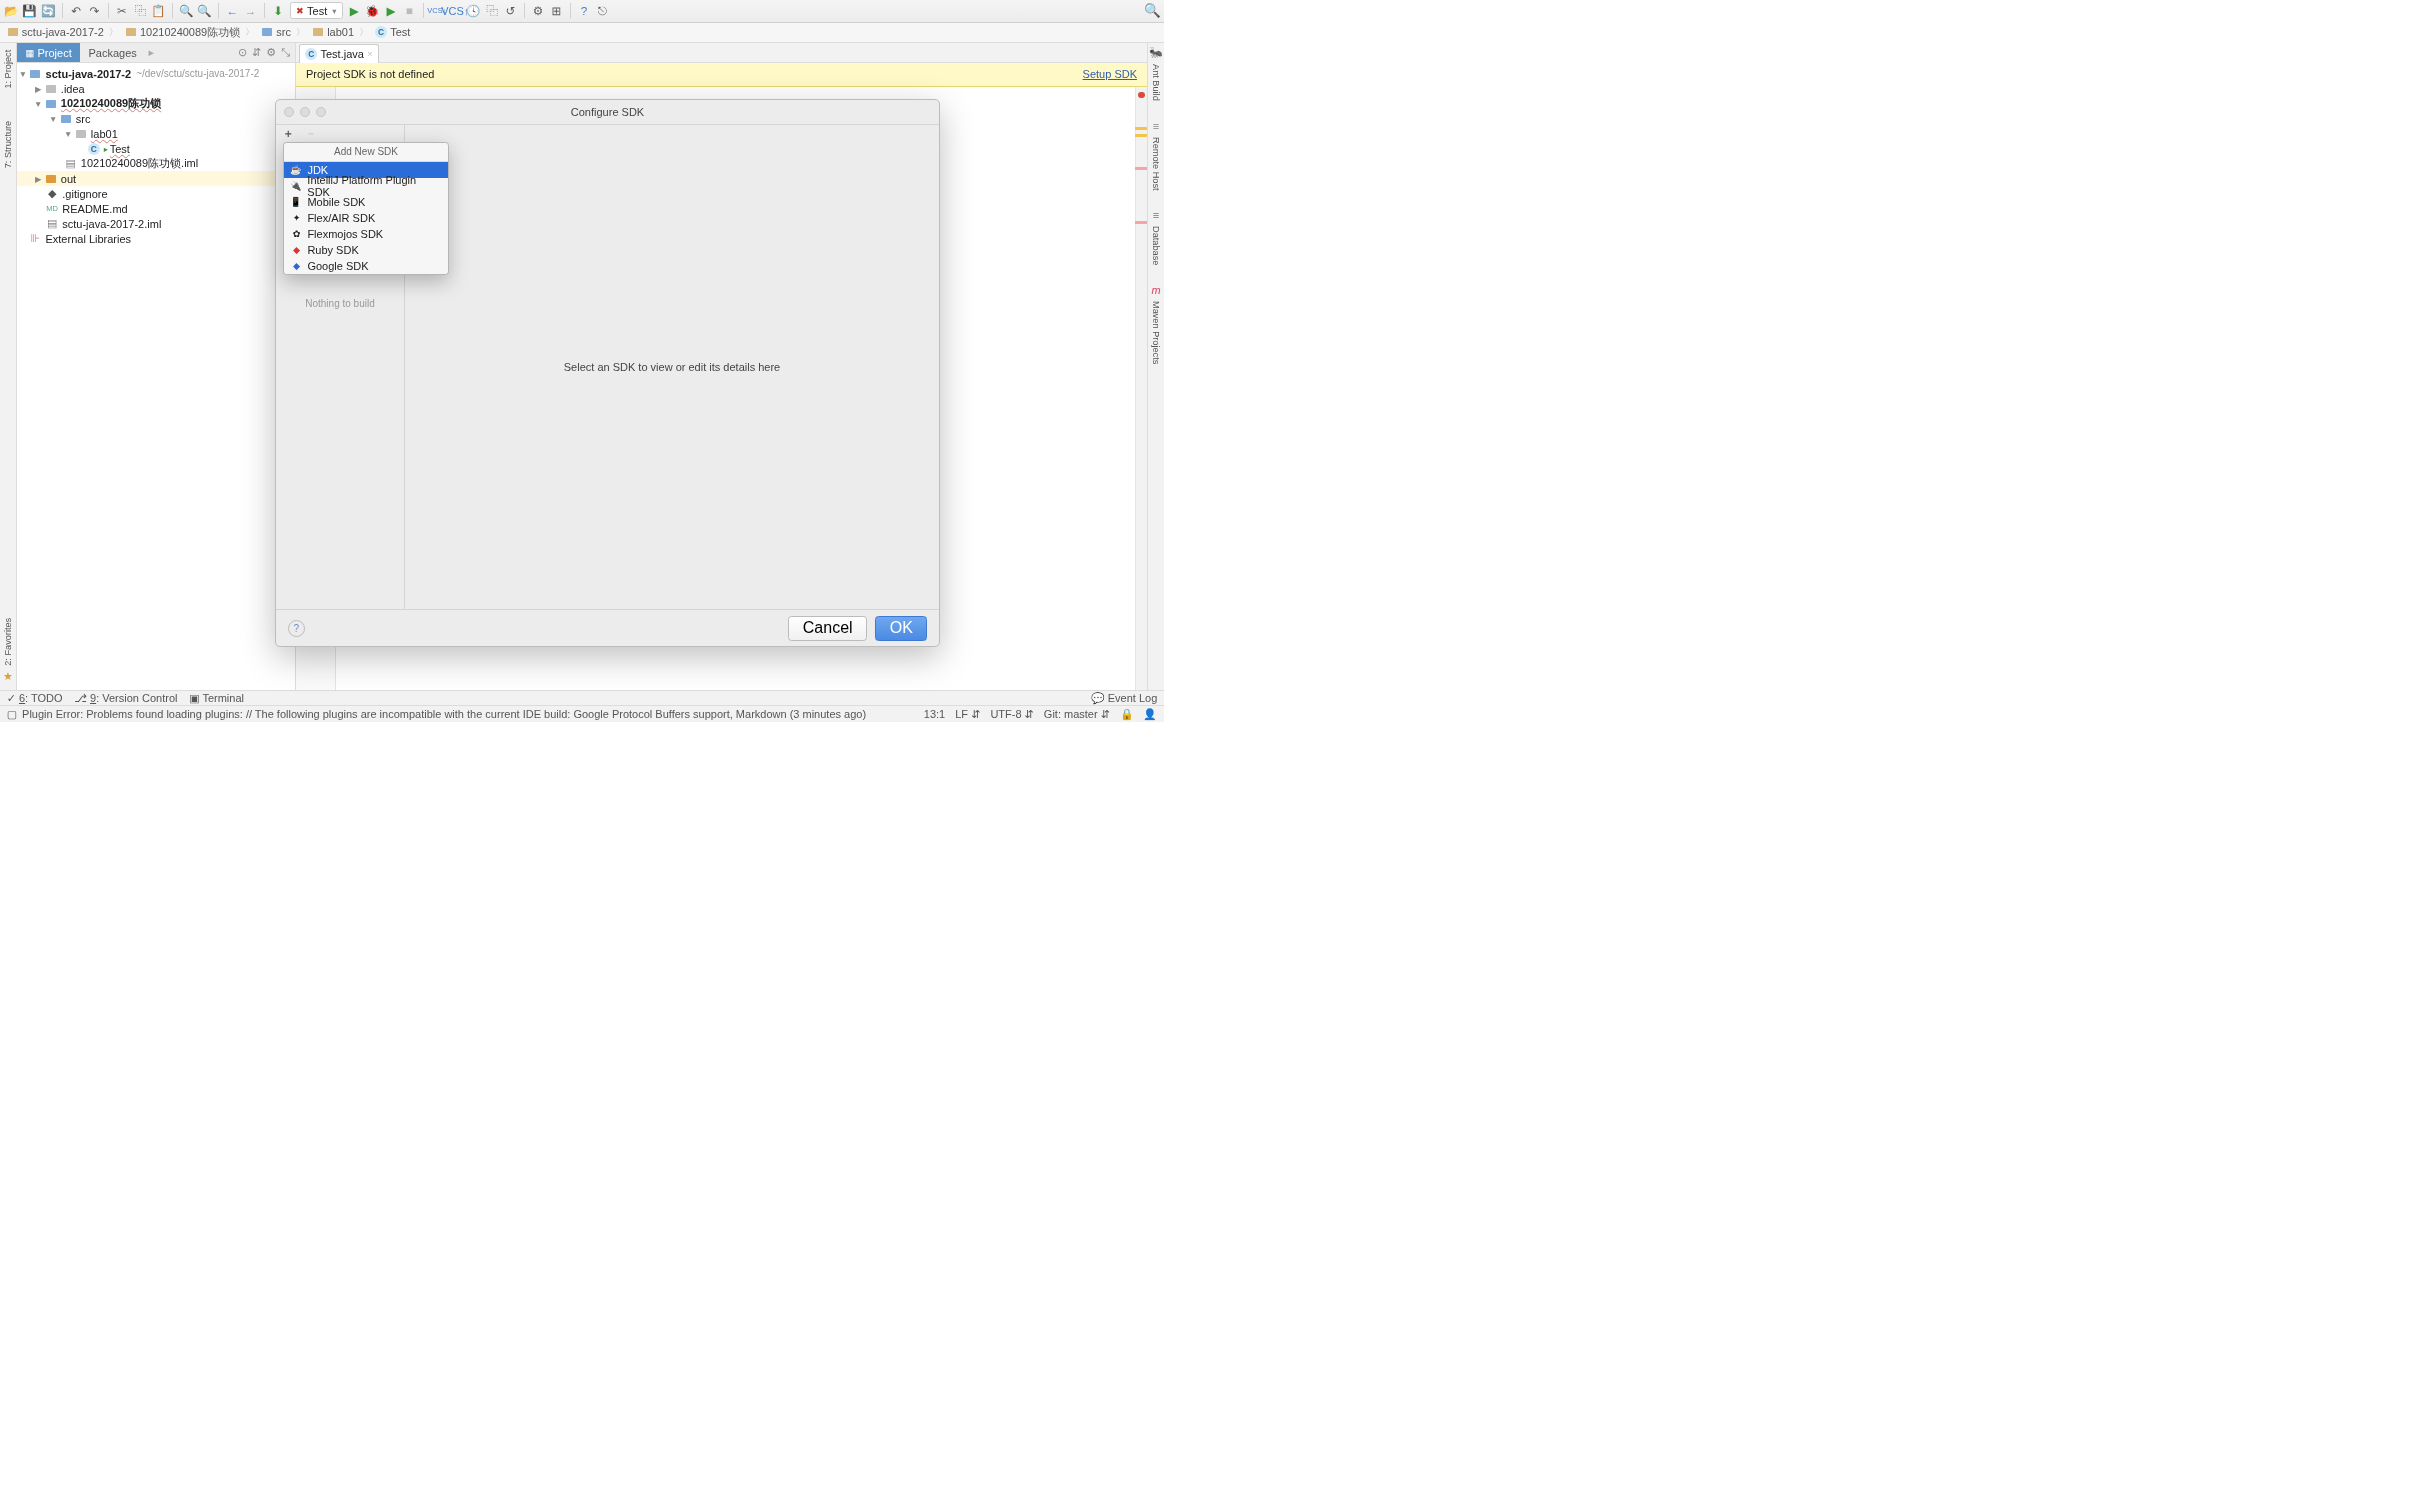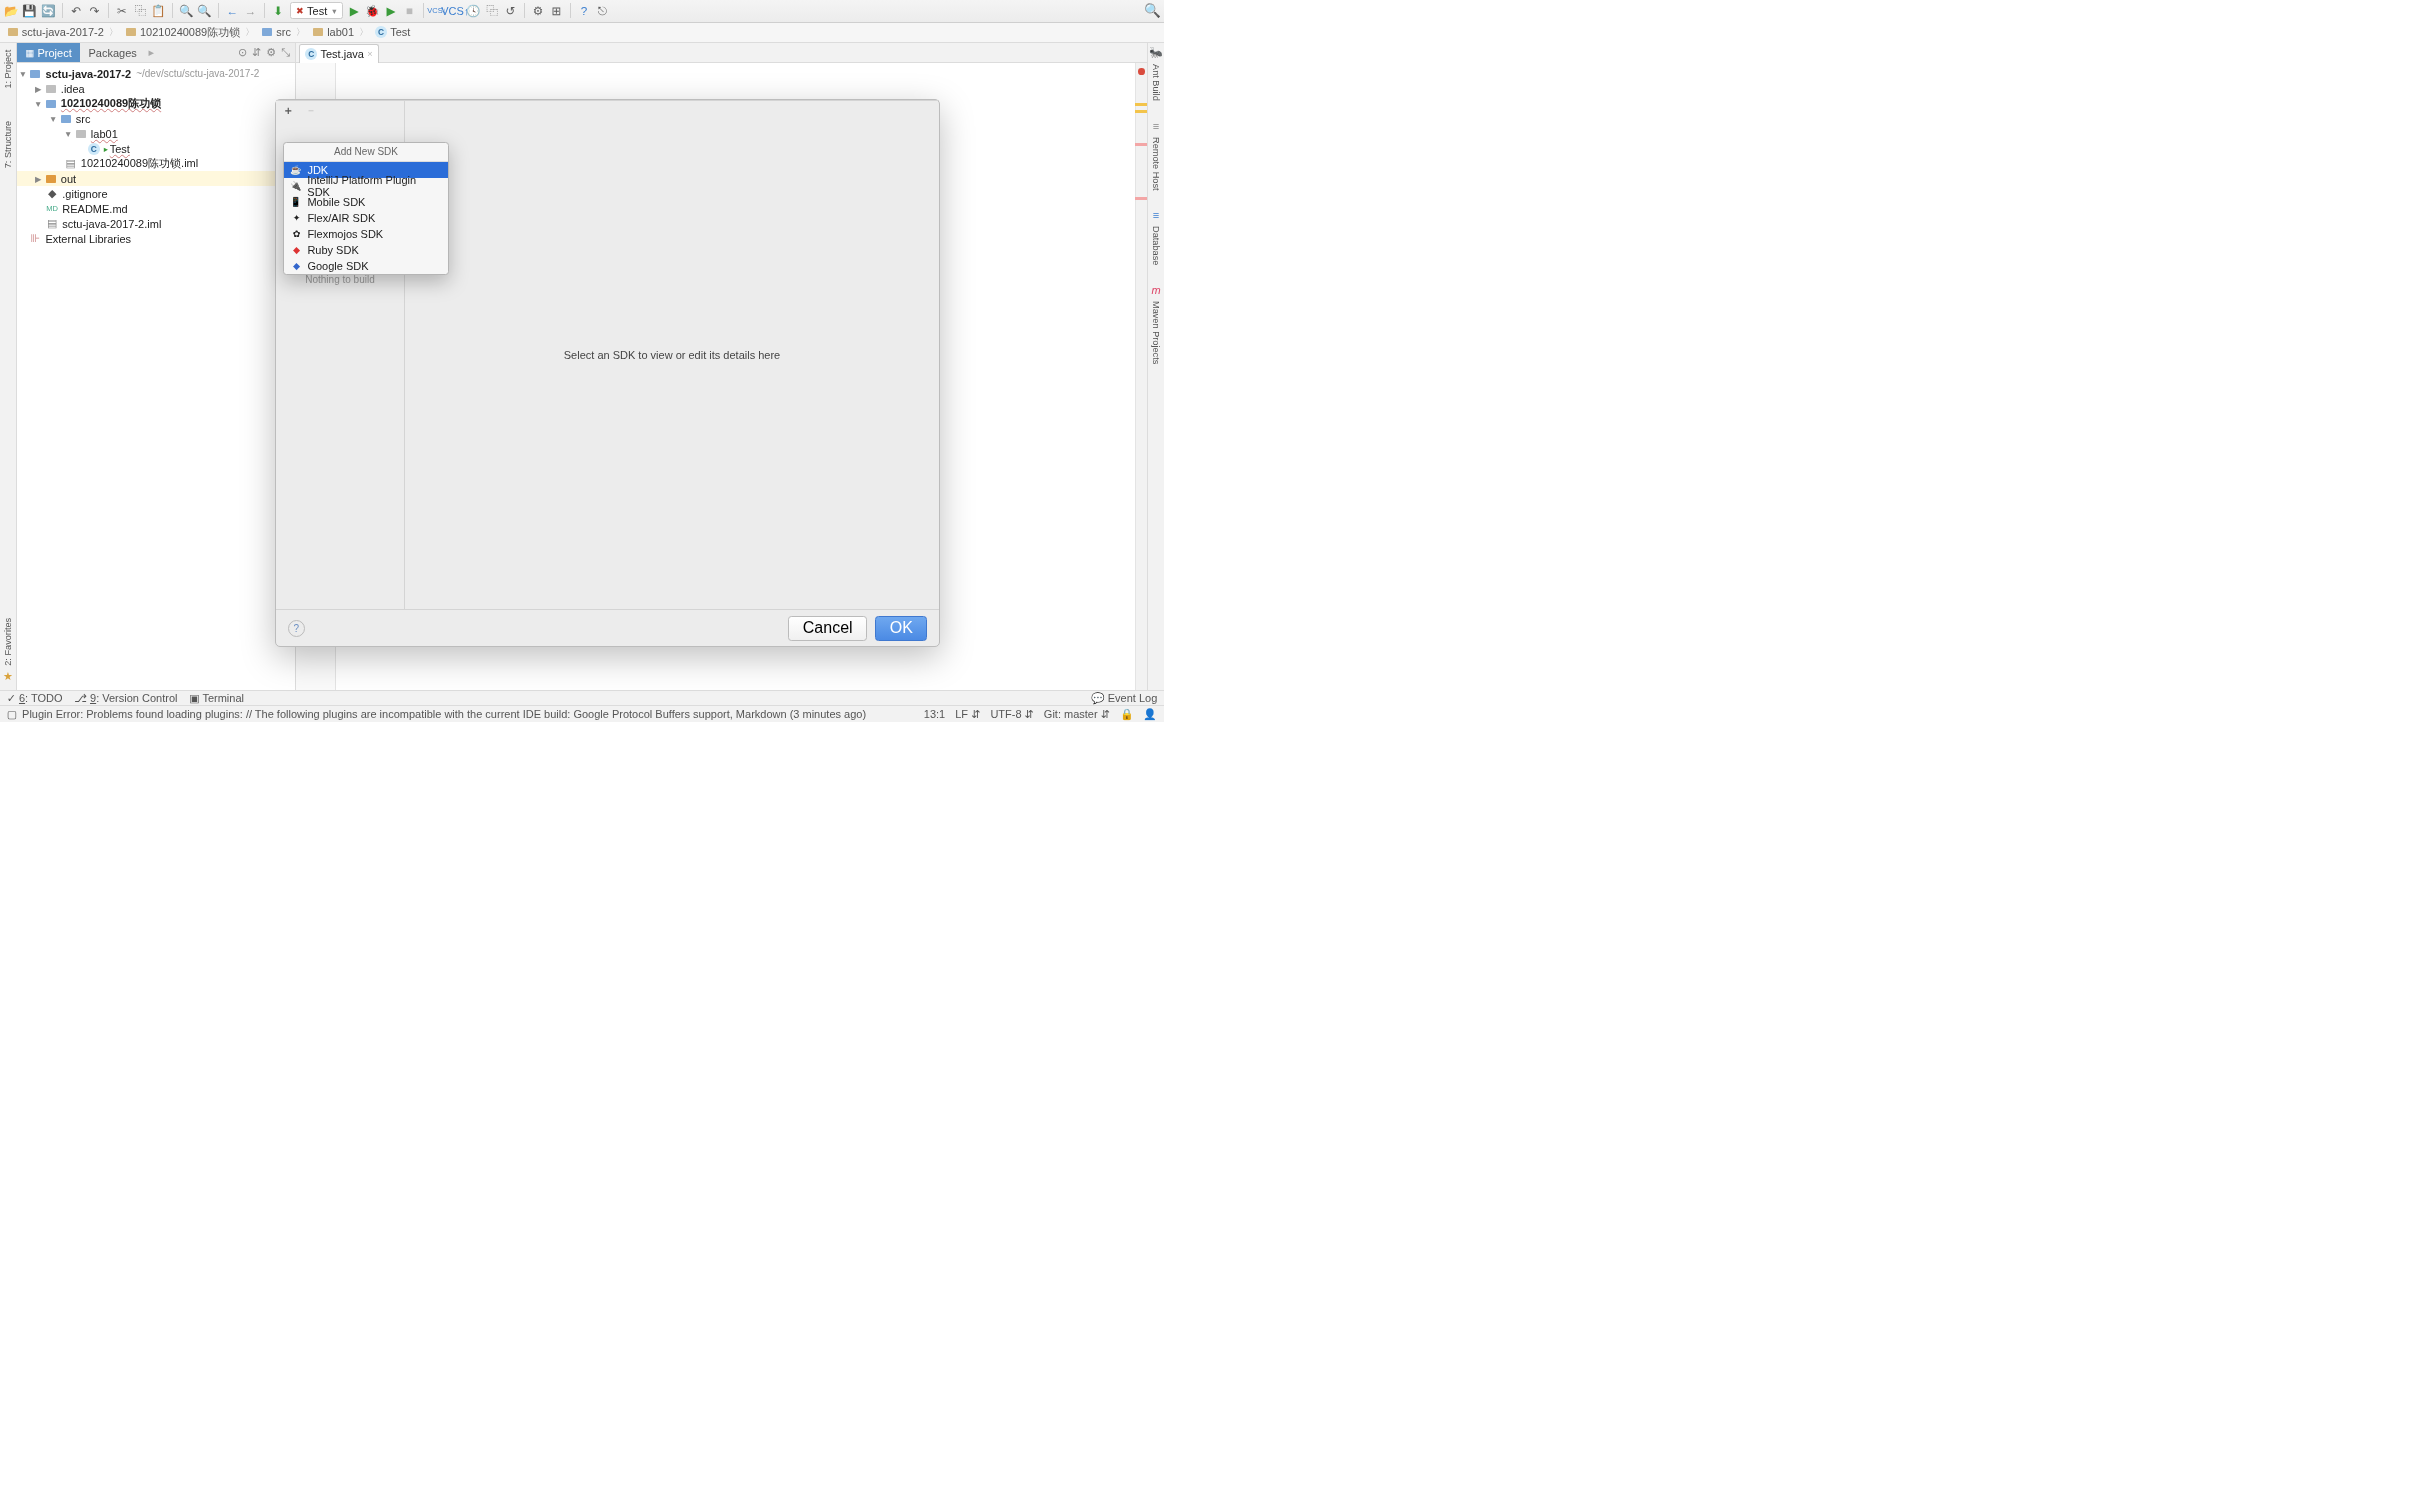--- a/index.html
+++ b/index.html
@@ -288,20 +288,24 @@
   </div>
 
   <div class="editor-wrap">
     <div class="ed-tabs">
       <div class="ed-tab">
         <span class="class-c">C</span>
         <span style="">Test.java</span>
         <span class="close">×</span>
       </div>
     </div>
+    <div class="notice">
+      <span>Project SDK is not defined</span>
+      <a class="setup">Setup SDK</a>
+    </div>
     <div class="editor-body">
       <div class="gutter"></div>
       <div class="gutter-mark-strip">
         <div class="err-dot"></div>
         <div class="mark yellow" style="top:40px"></div>
         <div class="mark yellow" style="top:47px"></div>
         <div class="mark pink" style="top:80px"></div>
         <div class="mark pink" style="top:134px"></div>
       </div>
     </div>
@@ -343,20 +347,28 @@
     <span>13:1</span>
     <span><span>LF</span> ⇵</span>
     <span><span>UTF-8</span> ⇵</span>
     <span><span>Git: master</span> ⇵</span>
     <span>🔒</span>
     <span>👤</span>
   </div>
 </div>
 
 <div class="modal">
+  <div class="modal-title">
+    <div class="traffic">
+      <div class="tdot"></div>
+      <div class="tdot"></div>
+      <div class="tdot"></div>
+    </div>
+    <span>Configure SDK</span>
+  </div>
   <div class="modal-body">
     <div class="sdk-left">
       <div class="sdk-tools">
         <span style="font-weight:bold">＋</span>
         <span style="color:#bbb">－</span>
       </div>
       <div class="sdk-empty">Nothing to build</div>
     </div>
     <div class="sdk-right">Select an SDK to view or edit its details here</div>
   </div>

